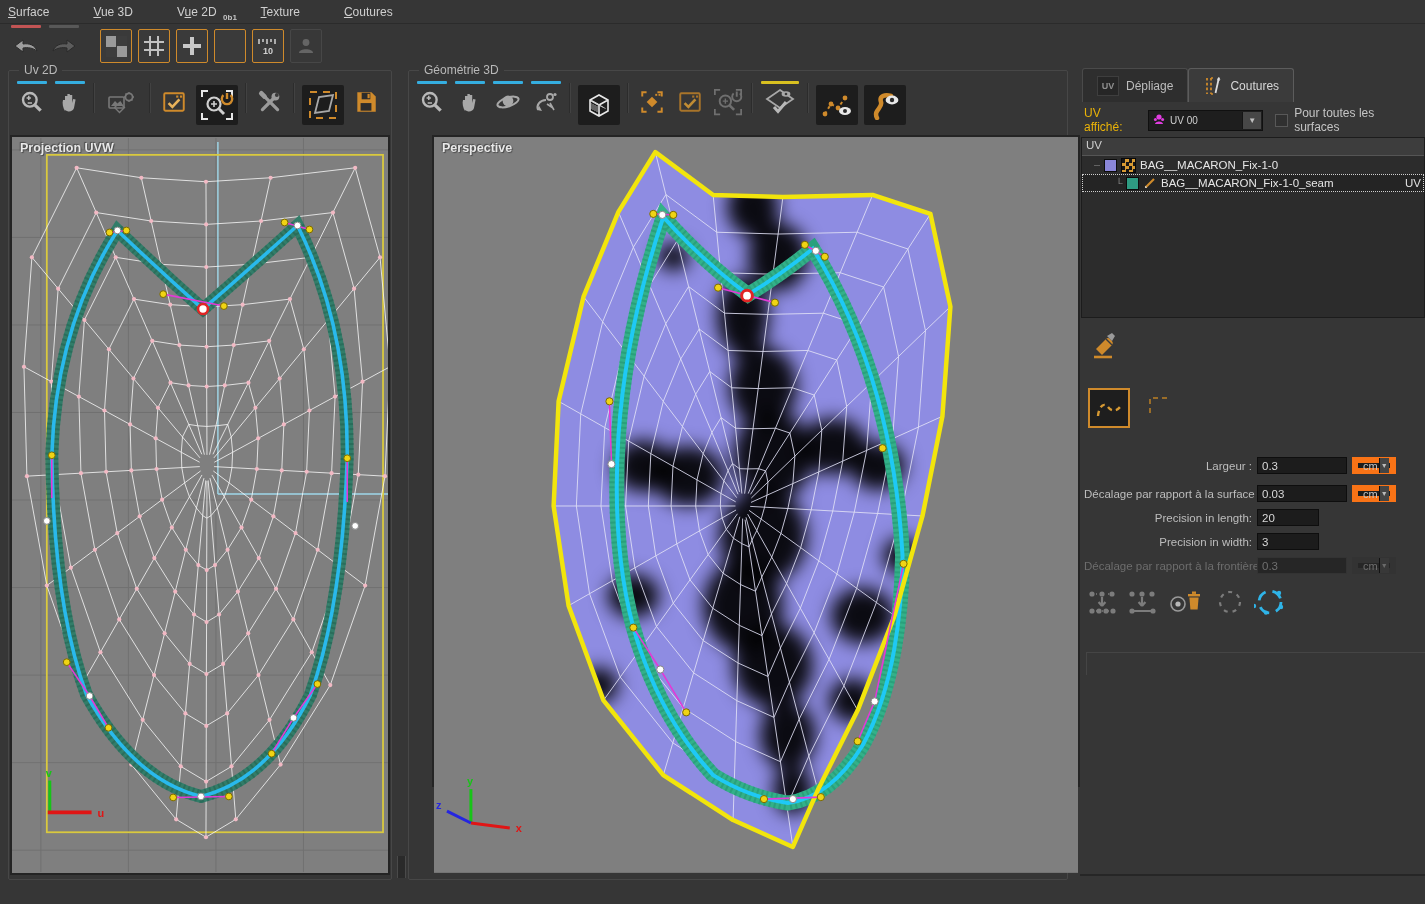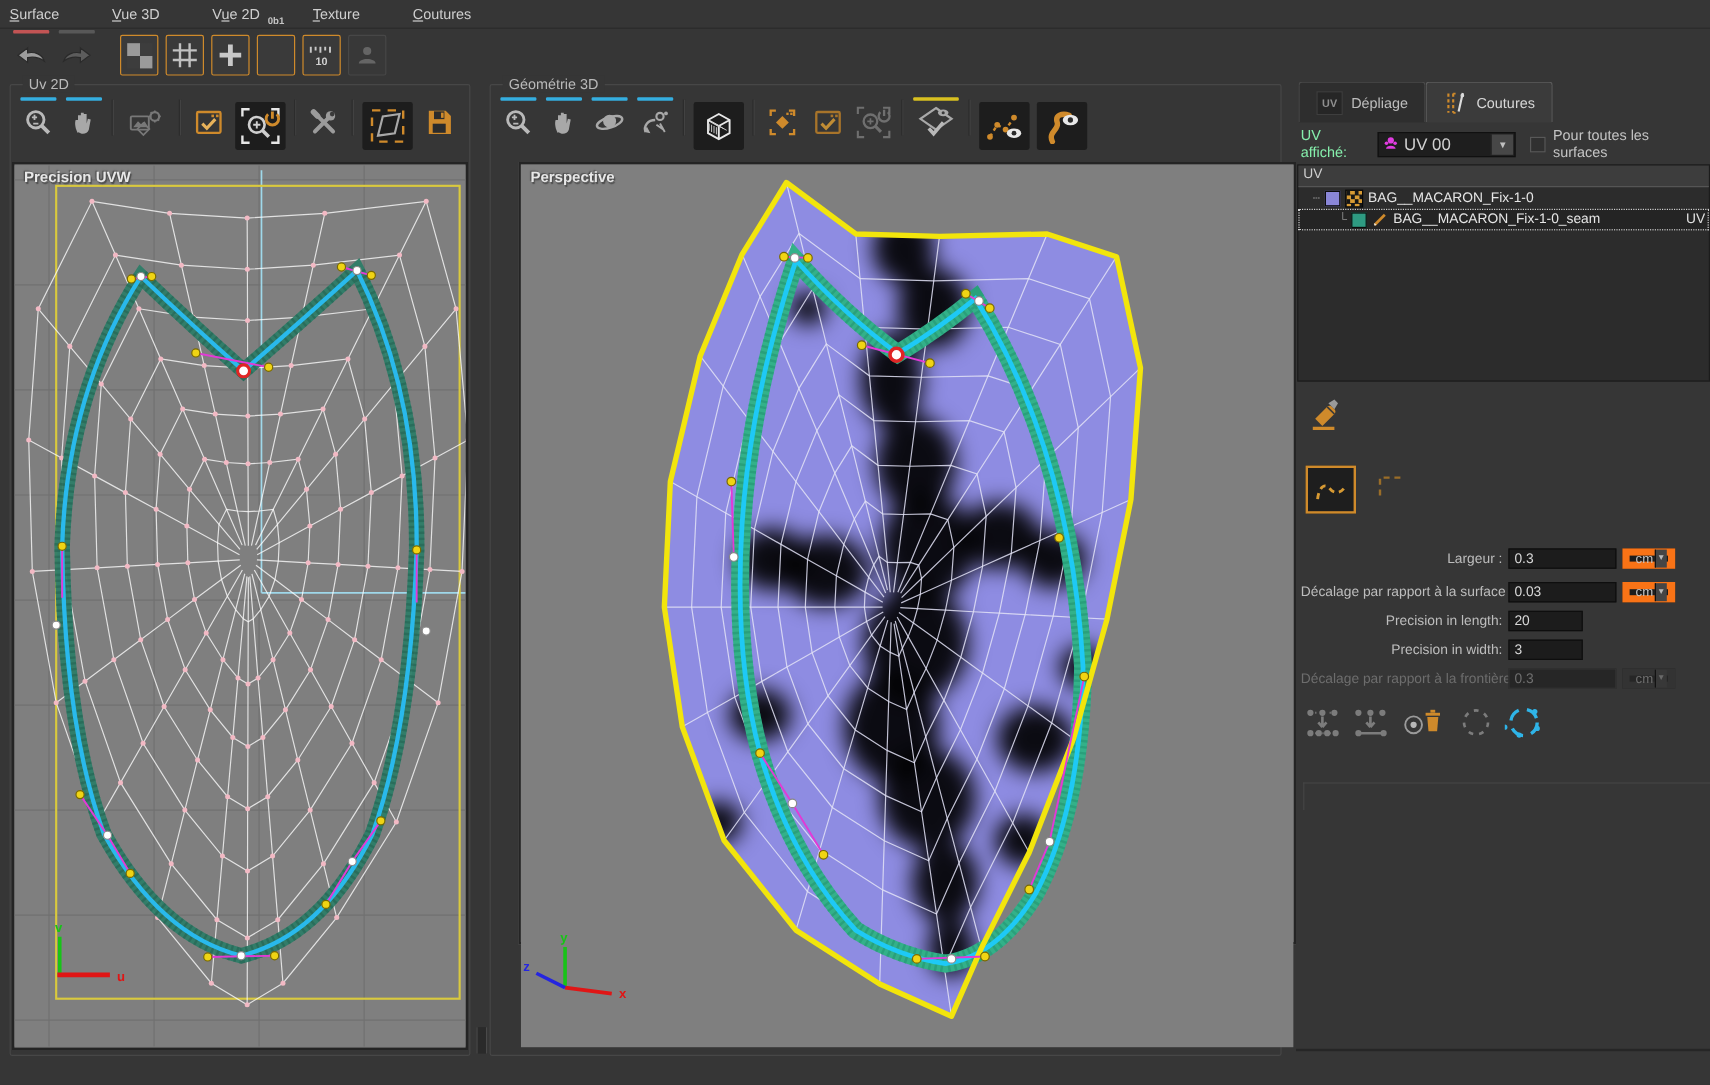--- a/index.html
+++ b/index.html
@@ -37,21 +37,21 @@
   #rightpanel{position:absolute;left:1080px;top:66px;width:345px;height:816px;}
   .tabs{position:absolute;left:2px;top:2px;height:34px;display:flex;}
   .tab{display:flex;align-items:center;gap:7px;padding:0 14px;border:1px solid #4a4a4a;border-bottom:none;
        background:#2e2e2e;color:#bdbdbd;font-size:12px;height:34px;box-sizing:border-box;border-radius:3px 3px 0 0;}
   .tab.active{background:#3b3b3b;border-color:#5c5c5c;color:#d8d8d8;}
   .uvtabicon{width:20px;height:18px;background:#262626;border:1px solid #3e3e3e;color:#8f8f8f;
              font-size:9px;font-weight:bold;display:flex;align-items:center;justify-content:center;}
   .row-uvdisp{position:absolute;left:4px;top:44px;width:338px;height:20px;display:flex;align-items:center;}
   .combo{display:flex;align-items:center;background:#1e1e1e;border:1px solid #101010;height:19px;
          width:114px;margin-left:6px;}
-  .combo .ctext{flex:1;color:#d0d0d0;font-size:14px;padding-left:4px;}
+  .combo .ctext{flex:1;color:#d0d0d0;font-size:10px;padding-left:4px;}
   .combo .cbtn{width:18px;height:17px;background:#474747;border-left:1px solid #151515;display:flex;
                align-items:center;justify-content:center;color:#c0c0c0;font-size:8px;margin:1px;}
   .chk{width:13px;height:13px;background:#303030;border:1px solid #585858;margin-left:12px;box-sizing:border-box;}
   
   #treewrap{position:absolute;left:1px;top:71px;width:344px;height:181px;background:#2c2c2c;border:1px solid #1c1c1c;box-sizing:border-box;}
   .thead{display:flex;height:17px;background:#3d3d3d;border-bottom:1px solid #555;color:#cfcfcf;font-size:11.5px;}
   .thead .c1{flex:1;padding:1px 0 0 6px;border-right:1px solid #555;}
   .thead .c2{width:24px;padding:1px 0 0 4px;overflow:hidden;}
   .trow{display:flex;align-items:center;height:18px;color:#e6e6e6;font-size:11.5px;position:relative;}
   .trow.sel{background:#242424;outline:1px dotted #d0d0d0;outline-offset:-1px;}
@@ -211,21 +211,21 @@
           <path d="M4,3 h13 l4,4 v14 h-17 z" fill="#cf8a2b"></path>
           <rect x="8" y="3.5" width="8" height="6" fill="#2c2c2c"></rect>
           <rect x="13.4" y="4.5" width="2" height="4" fill="#cf8a2b"></rect>
           <rect x="7" y="13" width="10" height="7" fill="#2c2c2c"></rect>
         </svg>
       </div>
     </div>
   </div>
 
   <div class="viewport" style="left:10px;top:135px;width:380px;height:740px;">
-    <span class="vplabel">Precision UVW</span>
+    <span class="vplabel">Projection UVW</span>
     <svg id="svg2d" width="376" height="736" viewBox="0 0 378 738">
         <rect x="0" y="0" width="378" height="738" fill="#7f7f7f"></rect>
         <line x1="29" y1="0" x2="29" y2="738" stroke="#717171" stroke-width="1"></line>
         <line x1="117" y1="0" x2="117" y2="738" stroke="#717171" stroke-width="1"></line>
         <line x1="205" y1="0" x2="205" y2="738" stroke="#717171" stroke-width="1"></line>
         <line x1="293" y1="0" x2="293" y2="738" stroke="#717171" stroke-width="1"></line>
         <line x1="0" y1="12" x2="378" y2="12" stroke="#717171" stroke-width="1"></line>
         <line x1="0" y1="100" x2="378" y2="100" stroke="#717171" stroke-width="1"></line>
         <line x1="0" y1="188" x2="378" y2="188" stroke="#717171" stroke-width="1"></line>
         <line x1="0" y1="276" x2="378" y2="276" stroke="#717171" stroke-width="1"></line>
@@ -642,21 +642,21 @@
           <path d="M4,2 V18 M8,2 V18" stroke="#cf8a2b" stroke-width="1.8" stroke-dasharray="2.6 2.2"></path>
           <path d="M8,2 l4,0 M8,18 l4,0" stroke="#cf8a2b" stroke-width="1.4" stroke-dasharray="2 2"></path>
           <path d="M16,1.5 L12.5,17" stroke="#dcdcdc" stroke-width="1.8"></path>
           <circle cx="15.6" cy="3.5" r="1.1" fill="none" stroke="#dcdcdc" stroke-width=".9"></circle>
         </svg>
         <span>Coutures</span>
       </div>
     </div>
 
     <div class="row-uvdisp">
-      <span style="color:#86efac">UV affiché:</span>
+      <span style="color:#eab308">UV affiché:</span>
       <div class="combo">
         <svg width="14" height="14" viewBox="0 0 14 14" style="margin-left:3px">
           <circle cx="7" cy="4" r="2.6" fill="#e03ce0"></circle>
           <path d="M3,11 C3,7.5 11,7.5 11,11 Z" fill="#e03ce0"></path>
           <circle cx="3.4" cy="6.4" r="1.5" fill="#e03ce0"></circle>
             <circle cx="10.6" cy="6.4" r="1.5" fill="#e03ce0"></circle>
         </svg>
         <span class="ctext">UV 00</span>
         <span class="cbtn">▼</span>
       </div>

